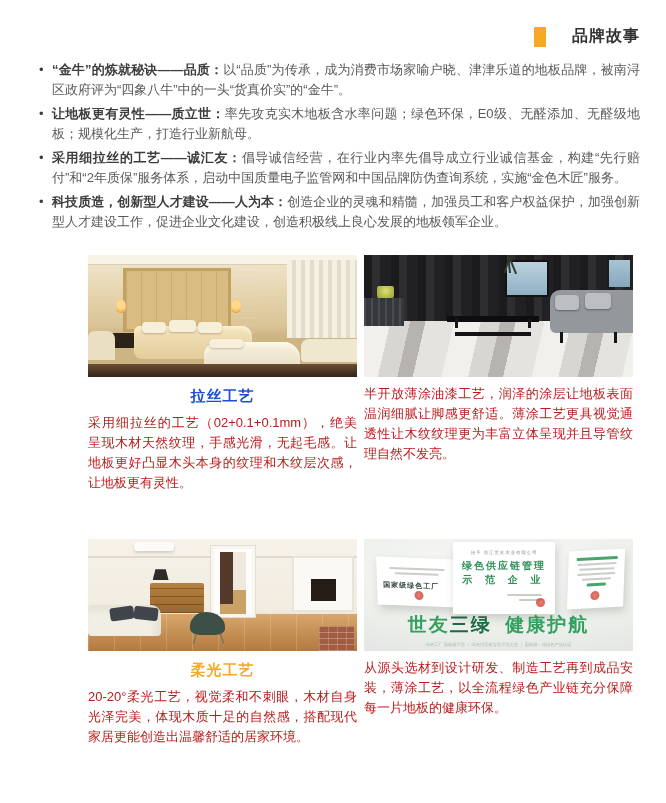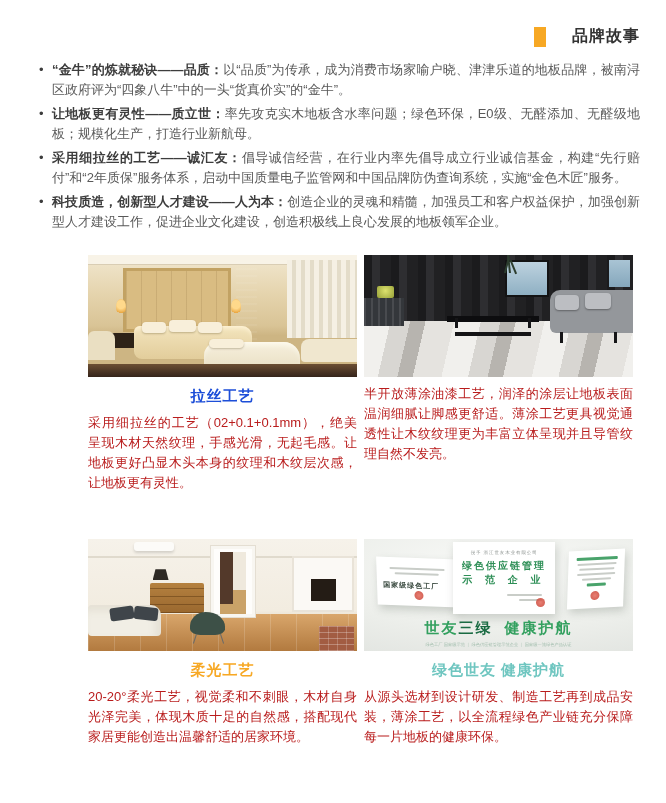--- a/index.html
+++ b/index.html
@@ -115,21 +115,21 @@
   .ct-center { left:33%; top:3%; width:38%; height:64%; padding:7px 8px; text-align:center; }
   .ct-line { height:2px; background:#c9cdc8; margin:3px auto; border-radius:1px; }
   .ct-gline { height:3px; background:#49a36b; margin:2px auto; border-radius:1px; }
   .ct-sub { font-size:5px; color:#8d9390; letter-spacing:1px; transform:scale(.9); }
   .ct-t1 { margin-top:4px; font-size:10px; font-weight:bold; color:#2e8f57; letter-spacing:2px; }
   .ct-t2 { font-size:10px; font-weight:bold; color:#2e8f57; letter-spacing:5px; }
   .ct-seal { position:absolute; width:9px; height:9px; border-radius:50%;
     background:radial-gradient(#e4685a,#c3392c); opacity:.85; }
   .ct-lefttitle { margin-top:6px; font-size:7px; font-weight:bold; color:#3a4a40; letter-spacing:1px; }
   .ct-banner { position:absolute; left:0; right:0; bottom:12%; text-align:center;
-    font-size:15px; font-weight:bold; letter-spacing:2px; }
+    font-size:19px; font-weight:bold; letter-spacing:2px; }
   .ct-tag { position:absolute; left:0; right:0; bottom:4%; text-align:center;
     font-size:5px; color:#9fbcab; transform:scale(.85); }
 </style>
 </head>
 <body>
 
 <div class="page">
 
   <div class="sec-header">
     <span class="sec-bar"></span>
@@ -245,17 +245,16 @@
           <div class="ct-line" style="width:40%;margin-top:7px;margin-right:6%;margin-left:auto;"></div>
           <div class="ct-line" style="width:26%;margin-right:6%;margin-left:auto;"></div>
           <div class="ct-seal" style="right:10%;bottom:10%;"></div>
         </div>
         <div class="ct-banner">
           <span style="color: rgb(51, 160, 95);">世友</span><span style="color: rgb(26, 107, 67);">三绿</span>
           <span style="margin-left: 6px; color: rgb(51, 160, 95);">健康护航</span>
         </div>
         <div class="ct-tag">绿色工厂 国家级示范 ｜ 绿色供应链管理示范企业 ｜ 国家级一流绿色产品认证</div>
       </div>
-      <figcaption class="cap" style="color: rgb(111, 198, 192);">绿色世友 健康护航</figcaption>
       <p class="desc">从源头选材到设计研发、制造工艺再到成品安装，薄涂工艺，以全流程绿色产业链充分保障每一片地板的健康环保。</p>
     </figure>
   </div>
 </div>
 
 </body></html>

